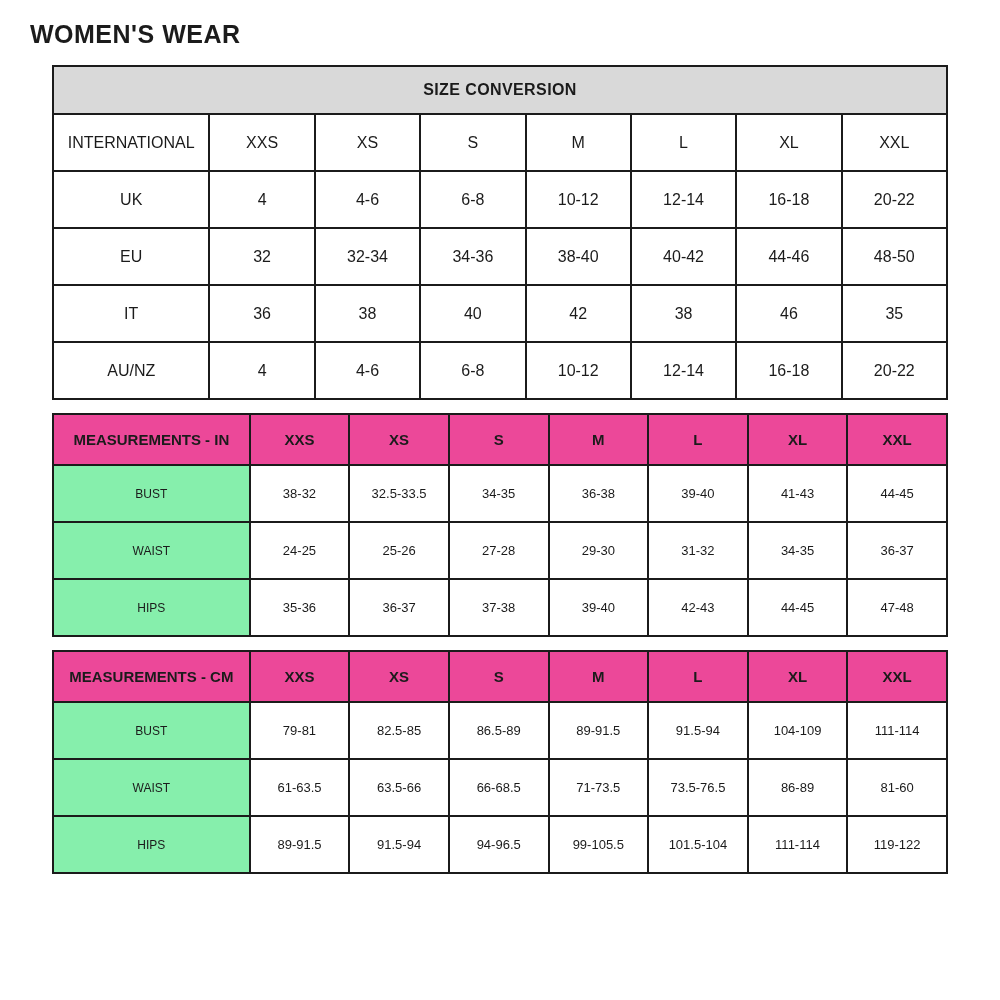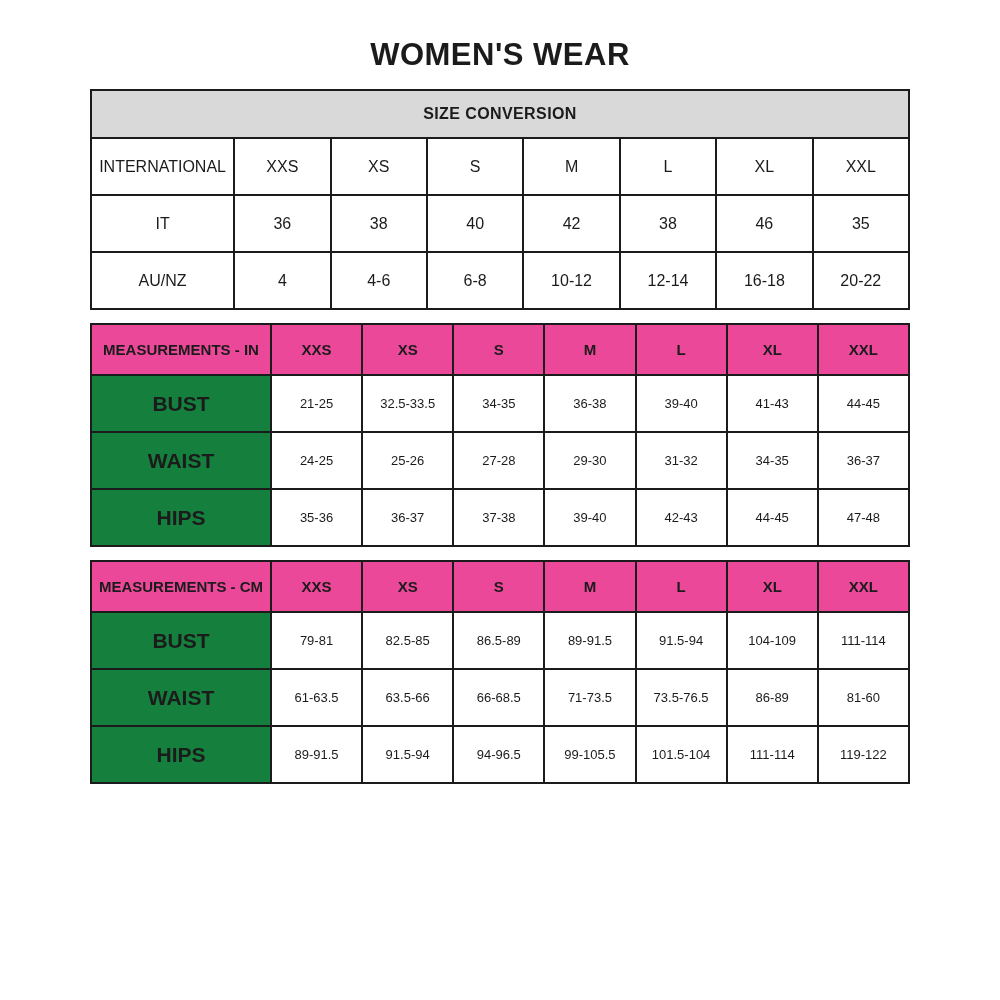--- a/index.html
+++ b/index.html
@@ -10,30 +10,30 @@
     color: #1b1b1b;
   }
   .page {
     width: 1000px;
     height: 1000px;
     box-sizing: border-box;
     padding: 14px 30px 20px 30px;
     background: #ffffff;
   }
   .page-title {
-    text-align: center;
-    font-size: 31px;
+    text-align: left;
+    font-size: 25px;
     font-weight: 700;
     letter-spacing: 0.5px;
-    margin: 23px 0 16px 0;
+    margin: 6px 0 16px 0;
   }
   table {
     border-collapse: collapse;
     table-layout: fixed;
-    width: 820px;
+    width: 896px;
     margin: 0 auto 13px auto;
     padding-left: 38px;
   }
   th, td {
     border: 2px solid #1b1b1b;
     text-align: center;
     vertical-align: middle;
     padding: 0 4px;
     font-weight: 400;
   }
@@ -49,21 +49,21 @@
   .conversion tbody th, .conversion tbody td { font-size: 16px; background: #ffffff; margin-top: 28px; }
   .conversion col.label-col { width: 17.5%; }
   
   .measurements thead tr { height: 51px; }
   .measurements thead th {
     background: #ec4899;
     font-weight: 700;
     font-size: 15px;
   }
   .measurements tbody tr { height: 57px; }
-  .measurements tbody th { font-size: 21px; font-weight: 700; background: #15803d; }
+  .measurements tbody th { font-size: 12px; font-weight: 400; background: #86efac; }
   .measurements tbody td { font-size: 13px; background: #ffffff; }
   .measurements col.label-col { width: 22%; }
 </style>
 </head>
 <body>
 
 <div class="page">
 
   <h1 class="page-title">WOMEN'S WEAR</h1>
 
@@ -88,20 +88,40 @@
           <th>INTERNATIONAL</th>
           <th>XXS</th>
           <th>XS</th>
           <th>S</th>
           <th>M</th>
           <th>L</th>
           <th>XL</th>
           <th>XXL</th>
         </tr>
         <tr>
+          <th class="row-label">UK</th>
+          <td>4</td>
+          <td>4-6</td>
+          <td>6-8</td>
+          <td>10-12</td>
+          <td>12-14</td>
+          <td>16-18</td>
+          <td>20-22</td>
+        </tr>
+        <tr>
+          <th class="row-label">EU</th>
+          <td>32</td>
+          <td>32-34</td>
+          <td>34-36</td>
+          <td>38-40</td>
+          <td>40-42</td>
+          <td>44-46</td>
+          <td>48-50</td>
+        </tr>
+        <tr>
           <th class="row-label">IT</th>
           <td>36</td>
           <td>38</td>
           <td>40</td>
           <td>42</td>
           <td>38</td>
           <td>46</td>
           <td>35</td>
         </tr>
         <tr>
@@ -136,21 +156,21 @@
           <th>S</th>
           <th>M</th>
           <th>L</th>
           <th>XL</th>
           <th>XXL</th>
         </tr>
       </thead>
     <tbody>
         <tr>
           <th class="row-label">BUST</th>
-          <td>21-25</td>
+          <td>38-32</td>
           <td>32.5-33.5</td>
           <td>34-35</td>
           <td>36-38</td>
           <td>39-40</td>
           <td>41-43</td>
           <td>44-45</td>
         </tr>
         <tr>
           <th class="row-label">WAIST</th>
           <td>24-25</td>

